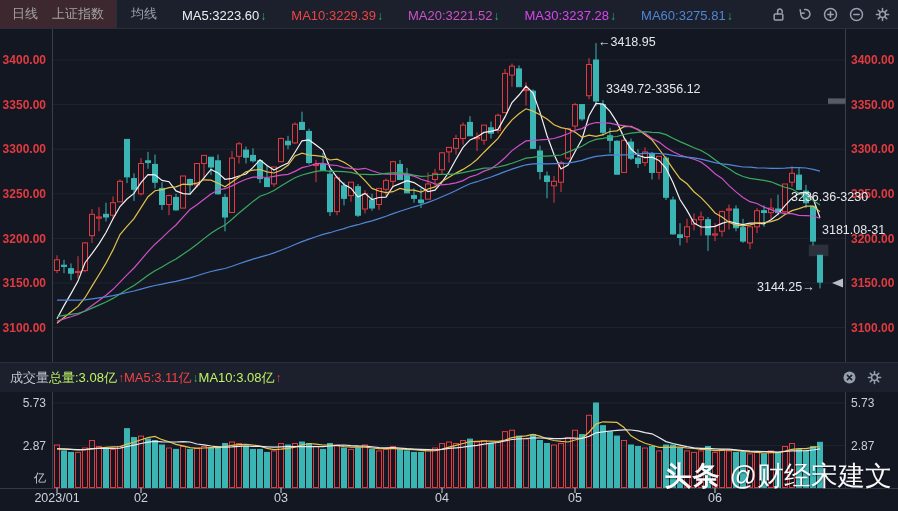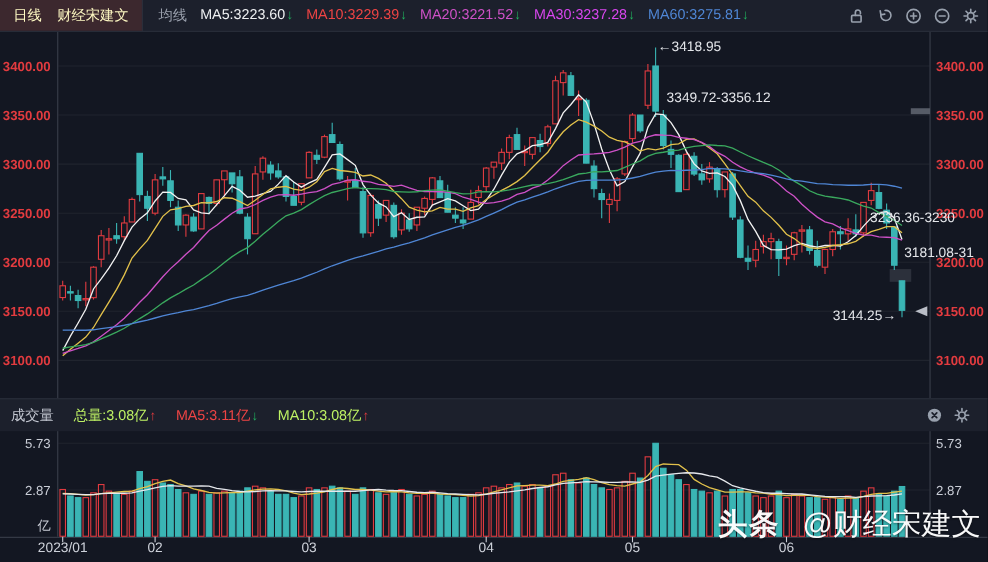--- a/index.html
+++ b/index.html
@@ -5,41 +5,41 @@
   html,body{margin:0;padding:0;background:#0d0f16;}
   .screen{position:relative;width:898px;height:511px;background:#131722;overflow:hidden;
           font-family:"Liberation Sans","DejaVu Sans",sans-serif;-webkit-font-smoothing:antialiased;}
   #chart-svg{position:absolute;inset:0;z-index:1;}
   svg text{font-family:"Liberation Sans","DejaVu Sans",sans-serif;}
 
   
   .toolbar{position:absolute;top:0;left:0;right:0;height:28px;background:#1c202c;
            border-bottom:1px solid #2a2e3a;display:flex;align-items:center;z-index:3;font-size:13px;}
   .tab-area{height:100%;display:flex;align-items:center;gap:14px;padding:0 12px;
-            background:#3c282e;border-right:1px solid #2a2e3a;color:#fef9c3;}
-  .ma-area{display:flex;align-items:flex-start;gap:12px;margin-left:14px;}
+            background:#3c282e;border-right:1px solid #2a2e3a;color:#a3a3a3;}
+  .ma-area{display:flex;align-items:flex-end;gap:25px;margin-left:14px;}
   .ma-group{color:#9aa0ad;}
   .ma-item{display:flex;align-items:center;gap:1px;}
   .c-ma5{color:#eef0f2}.c-ma10{color:#ef4444}.c-ma20{color:#ce51c7}.c-ma30{color:#d946ef}.c-ma60{color:#4f86d5}
   .arr{font-size:12px;font-weight:bold;}
   .arr.down{color:#21b35e}.arr.up{color:#e23b3f}
   .toolbar-icons{margin-left:auto;display:flex;align-items:center;gap:10px;margin-right:8px;}
   .icon{display:inline-flex;align-items:center;justify-content:center;width:16px;height:16px;cursor:pointer;}
   .icon svg{stroke:#98a0ad;fill:none;stroke-width:1.5;stroke-linecap:round;}
 
   
   .vol-header{position:absolute;top:362px;left:0;right:0;height:29px;background:#1c202c;
-              border-top:1px solid #2a2e3a;display:flex;align-items:center;gap:18px;
+              border-top:1px solid #2a2e3a;display:flex;align-items:center;
               padding:0 10px;z-index:3;font-size:13px;justify-content:center;}
   .vol-title{color:#c2c6d0;}
   .c-total{color:#bef264}.c-vma5{color:#ef4444}.c-vma10{color:#bef264}
   .vol-icons{margin-left:auto;display:flex;align-items:center;gap:9px;margin-right:6px;}
 
   
-  .watermark{position:absolute;top:458px;right:6px;z-index:4;display:flex;gap:21px;align-items:flex-start;
+  .watermark{position:absolute;top:458px;right:6px;z-index:4;display:flex;gap:9px;align-items:flex-start;
              color:#ffffff;opacity:.97;font-size:27px;text-shadow:0 1px 2px rgba(0,0,0,.45);}
   .watermark .brand{font-weight:800;letter-spacing:1px;}
   .watermark .handle{font-weight:400;}
 </style>
 </head>
 <body>
 
 <div class="screen">
 
   <svg id="chart-svg" viewBox="0 0 898 511" width="898" height="511">
@@ -429,21 +429,21 @@
       <text x="442" y="502" text-anchor="middle" fill="#ced2da" font-size="12.5">04</text>
       <line x1="575" x2="575" y1="488" y2="493" stroke="#c9cdd6"></line>
       <text x="575" y="502" text-anchor="middle" fill="#ced2da" font-size="12.5">05</text>
       <line x1="715" x2="715" y1="488" y2="493" stroke="#c9cdd6"></line>
       <text x="715" y="502" text-anchor="middle" fill="#ced2da" font-size="12.5">06</text>
     </svg>
 
   <div class="toolbar">
     <div class="tab-area">
       <span>日线</span>
-      <span>财经宋建文</span>
+      <span>上证指数</span>
     </div>
     <div class="ma-area">
       <span class="ma-group">均线</span>
       <span class="ma-item">
           <span class="c-ma5">MA5:3223.60</span>
           <span class="arr down">↓</span>
         </span>
       <span class="ma-item">
           <span class="c-ma10">MA10:3229.39</span>
           <span class="arr down">↓</span>

